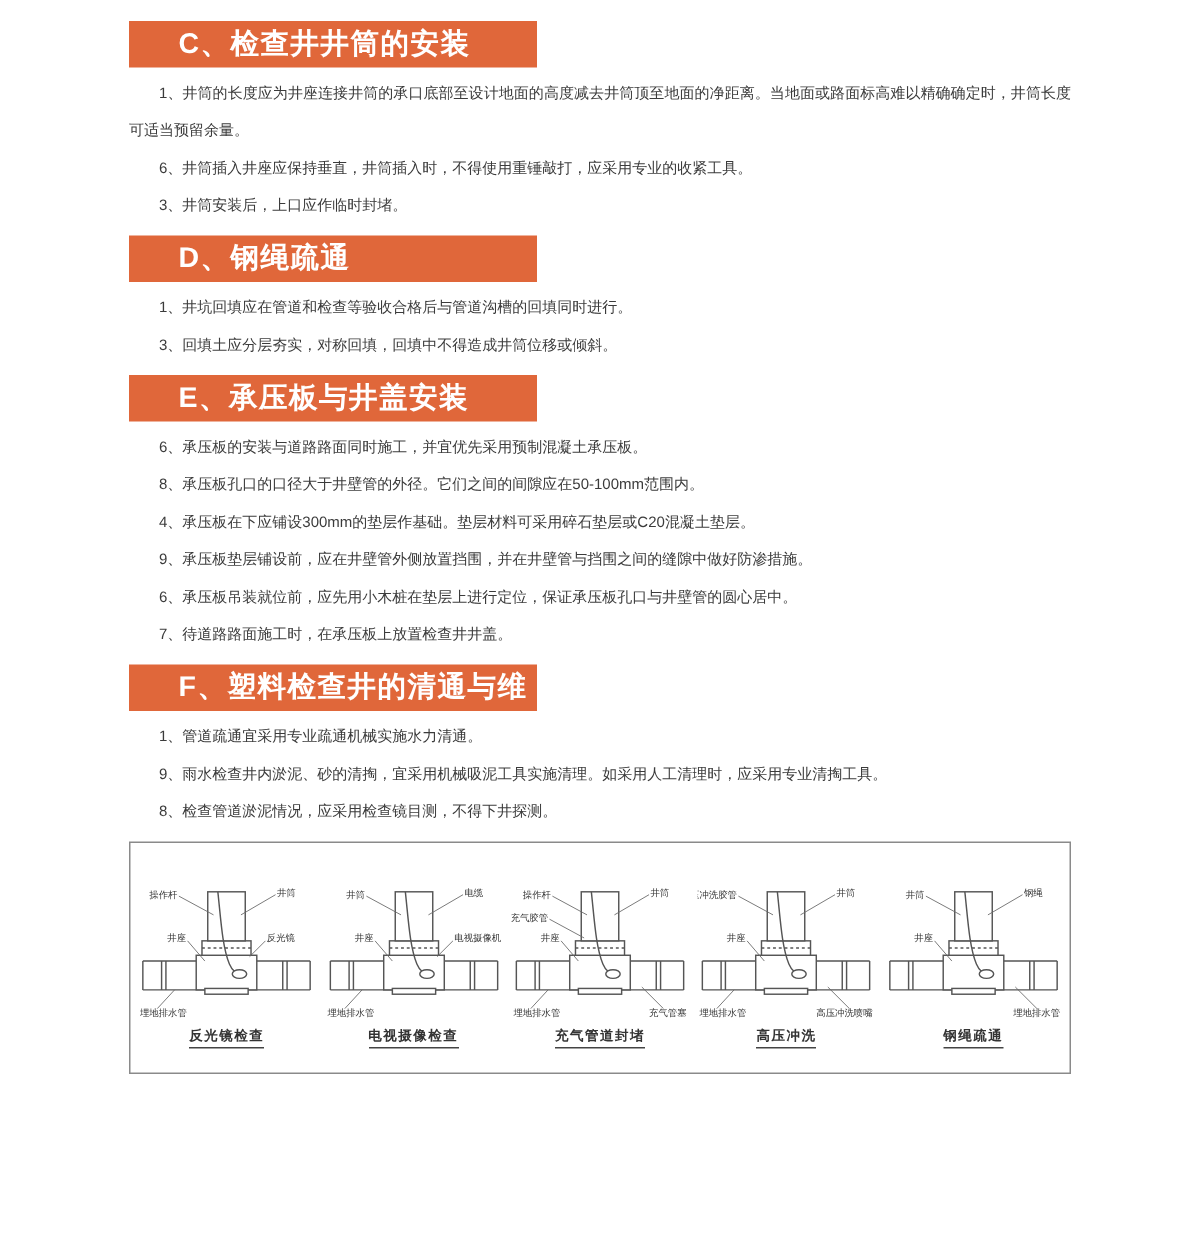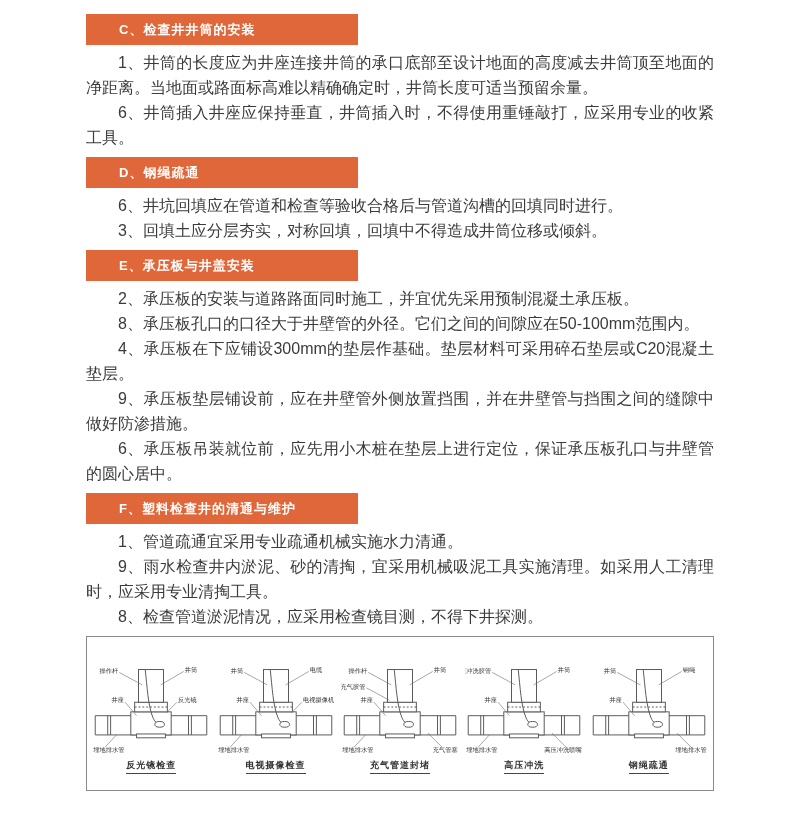--- a/index.html
+++ b/index.html
@@ -20,27 +20,27 @@
   .section:first-child { margin-top: 0; }
   .section-header {
     width: 272px;
     height: 31px;
     line-height: 31px;
     box-sizing: border-box;
     padding-left: 33px;
     background: var(--accent, #e0673a);
     color: #ffffff;
     font-weight: bold;
-    font-size: 13px;
+    font-size: 19px;
     letter-spacing: 1px;
   }
   .section-body { margin-top: 5px; }
   .section-body p {
     margin: 0;
-    font-size: 16px;
+    font-size: 10px;
     line-height: 25px;
     color: var(--text, #3b3b3b);
     text-align: justify;
     text-indent: 2em;
   }
   .figure {
     box-sizing: border-box;
     width: 628px;
     height: 155px;
     margin-top: 7px;
@@ -71,39 +71,41 @@
 </head>
 <body style="background: rgb(255, 255, 255);">
 
 <div class="page">
 
   <div class="section">
     <div class="section-header">C、检查井井筒的安装</div>
     <div class="section-body">
       <p>1、井筒的长度应为井座连接井筒的承口底部至设计地面的高度减去井筒顶至地面的净距离。当地面或路面标高难以精确确定时，井筒长度可适当预留余量。</p>
       <p>6、井筒插入井座应保持垂直，井筒插入时，不得使用重锤敲打，应采用专业的收紧工具。</p>
+      <p>3、井筒安装后，上口应作临时封堵。</p>
     </div>
   </div>
 
   <div class="section">
     <div class="section-header">D、钢绳疏通</div>
     <div class="section-body">
-      <p>6、井坑回填应在管道和检查等验收合格后与管道沟槽的回填同时进行。</p>
+      <p>1、井坑回填应在管道和检查等验收合格后与管道沟槽的回填同时进行。</p>
       <p>3、回填土应分层夯实，对称回填，回填中不得造成井筒位移或倾斜。</p>
     </div>
   </div>
 
   <div class="section">
     <div class="section-header">E、承压板与井盖安装</div>
     <div class="section-body">
-      <p>2、承压板的安装与道路路面同时施工，并宜优先采用预制混凝土承压板。</p>
+      <p>6、承压板的安装与道路路面同时施工，并宜优先采用预制混凝土承压板。</p>
       <p>8、承压板孔口的口径大于井壁管的外径。它们之间的间隙应在50-100mm范围内。</p>
       <p>4、承压板在下应铺设300mm的垫层作基础。垫层材料可采用碎石垫层或C20混凝土垫层。</p>
       <p>9、承压板垫层铺设前，应在井壁管外侧放置挡围，并在井壁管与挡围之间的缝隙中做好防渗措施。</p>
       <p>6、承压板吊装就位前，应先用小木桩在垫层上进行定位，保证承压板孔口与井壁管的圆心居中。</p>
+      <p>7、待道路路面施工时，在承压板上放置检查井井盖。</p>
     </div>
   </div>
 
   <div class="section">
     <div class="section-header">F、塑料检查井的清通与维护</div>
     <div class="section-body">
       <p>1、管道疏通宜采用专业疏通机械实施水力清通。</p>
       <p>9、雨水检查井内淤泥、砂的清掏，宜采用机械吸泥工具实施清理。如采用人工清理时，应采用专业清掏工具。</p>
       <p>8、检查管道淤泥情况，应采用检查镜目测，不得下井探测。</p>
     </div>

